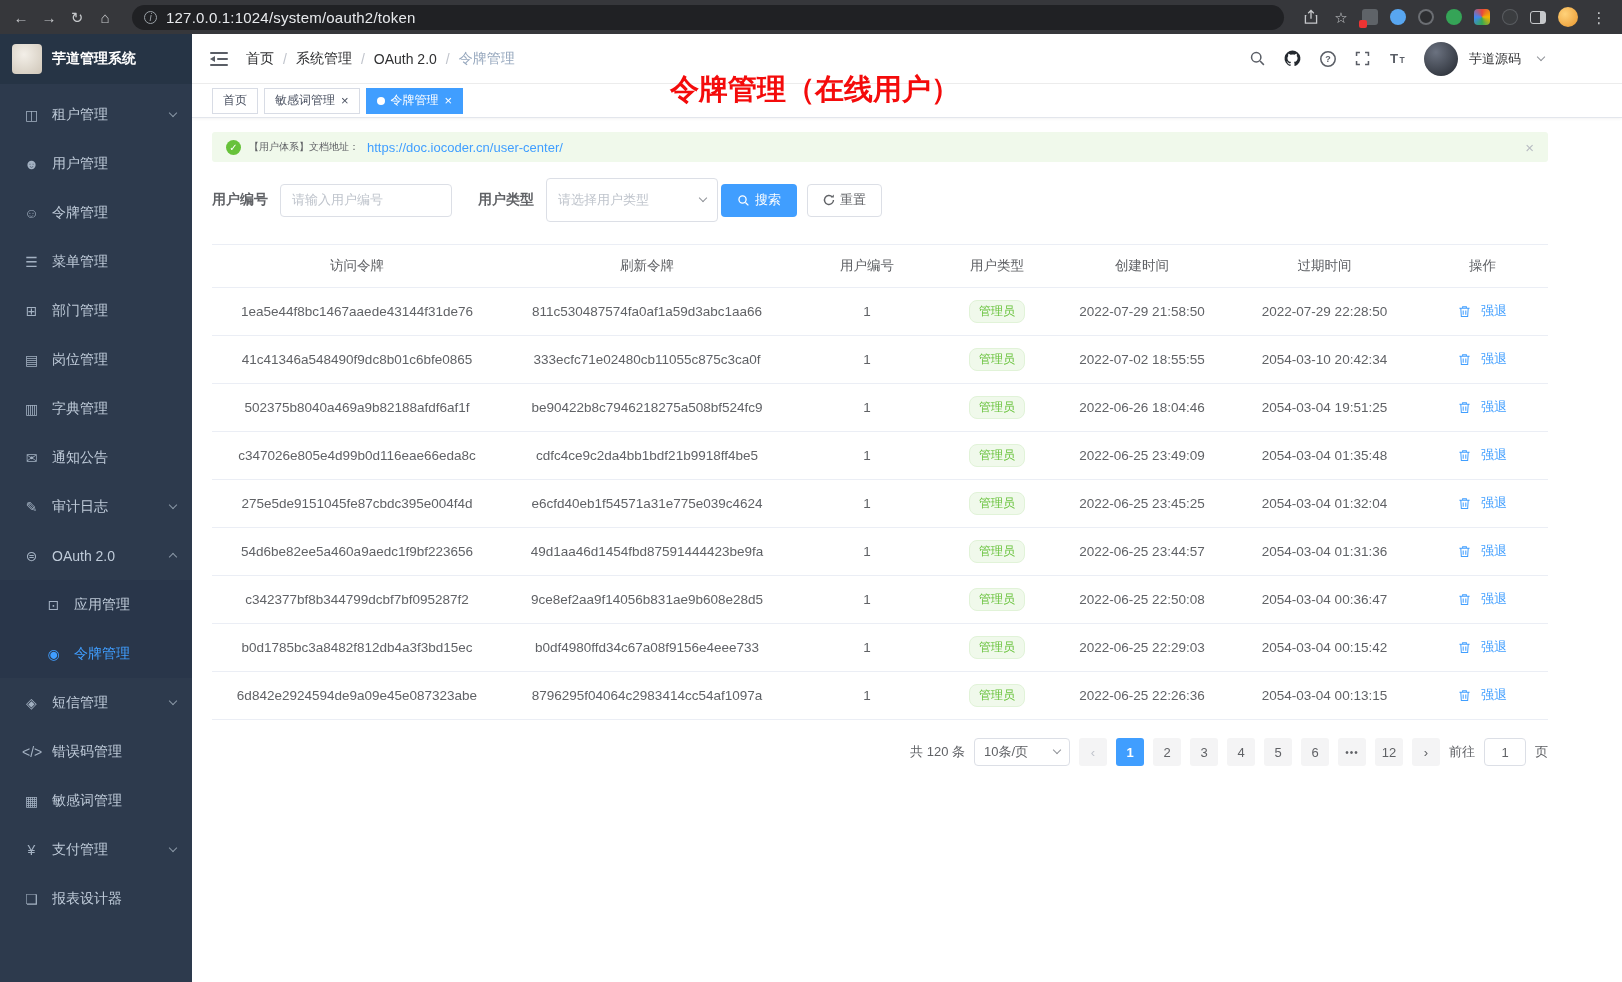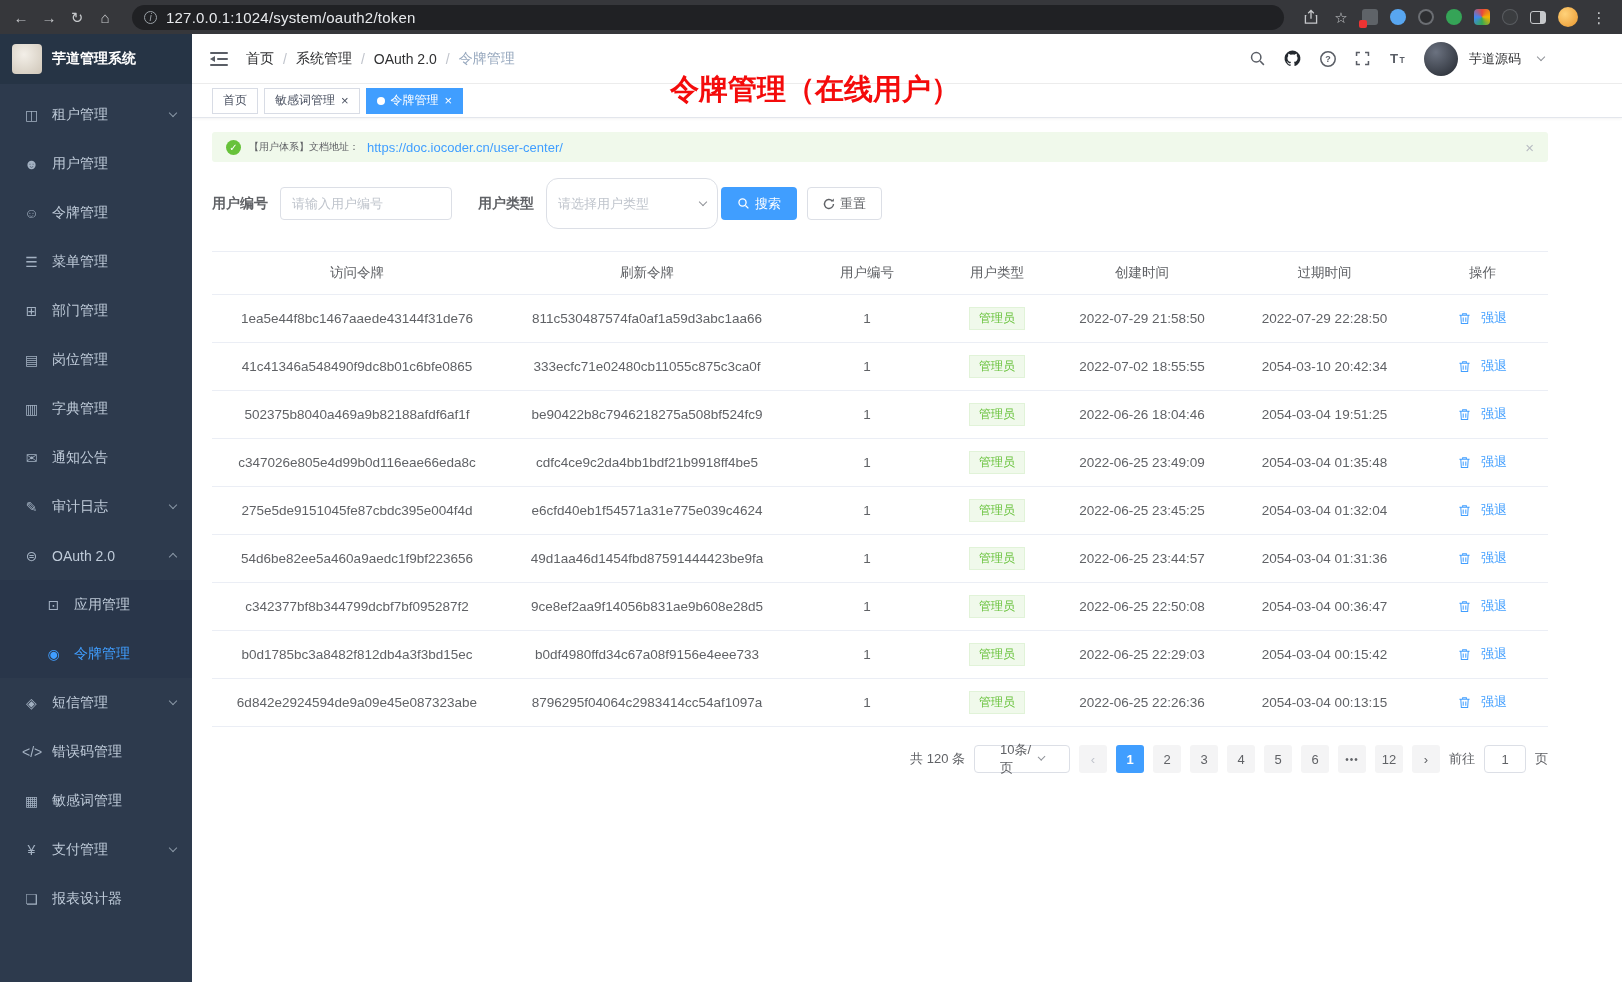--- a/index.html
+++ b/index.html
@@ -64,39 +64,39 @@
   .content{padding:14px 74px 0 20px}
   .alert{height:30px;background:#f0f9eb;border-radius:3px;display:flex;align-items:center;gap:8px;padding:0 14px}
   .alert-check{width:15px;height:15px;border-radius:50%;background:#67c23a;color:#fff;font-size:10px;display:inline-flex;align-items:center;justify-content:center;flex:0 0 auto}
   .alert-text{font-size:10px;color:#606266}
   .alert-link{font-size:13px;color:#409eff;cursor:pointer;text-decoration:none}
   .alert-close{margin-left:auto;color:#b8bcc2;font-size:15px;cursor:pointer}
 
   .filters{display:flex;align-items:center;margin-top:16px}
   .f-label{font-size:14px;font-weight:700;color:#606266;margin-right:12px;white-space:nowrap}
   .f-label.lbl2{margin-left:26px}
-  .f-input{width:172px;height:33px;border:1px solid #dcdfe6;border-radius:4px;padding:0 11px;font-size:13px;color:#606266;outline:none;font-family:Liberation Sans, sans-serif}
+  .f-input{width:172px;height:33px;border:1px solid #dcdfe6;border-radius:4px;padding:0 11px;font-size:13px;color:#606266;outline:none;font-family:Liberation Mono, monospace}
   .f-input::placeholder{color:#bfc4cc}
-  .f-select{width:172px;height:51px;border:1px solid #dcdfe6;border-radius:12px;padding:0 11px;font-size:13px;display:flex;align-items:center;justify-content:space-between;cursor:pointer;background:#fff}
+  .f-select{width:172px;height:44px;border:1px solid #dcdfe6;border-radius:4px;padding:0 11px;font-size:13px;display:flex;align-items:center;justify-content:space-between;cursor:pointer;background:#fff}
   .f-placeholder{color:#bfc4cc}
   .btn{height:33px;border-radius:4px;font-size:13px;display:inline-flex;align-items:center;gap:5px;padding:0 15px;cursor:pointer;border:1px solid transparent;font-family:inherit}
   .btn-primary{background:#409eff;color:#fff;margin-left:3px}
   .btn-plain{background:#fff;border-color:#dcdfe6;color:#606266;margin-left:10px}
 
   .table-wrap{margin-top:22px}
   table{width:100%;border-collapse:collapse;table-layout:fixed}
   thead tr{border-top:1px solid #ebeef5}
   th{height:43px;font-size:13.5px;color:#606266;font-weight:400;border-bottom:1px solid #ebeef5;text-align:center;white-space:nowrap}
   td{height:48px;font-size:13.5px;color:#606266;text-align:center;border-bottom:1px solid #ebeef5;overflow:hidden;white-space:nowrap}
-  .tag{display:inline-block;padding:3px 9px;font-size:12px;color:#67c23a;background:#f0f9eb;border:1px solid #e1f3d8;border-radius:0;line-height:1.3}
+  .tag{display:inline-block;padding:3px 9px;font-size:12px;color:#67c23a;background:#f0f9eb;border:1px solid #e1f3d8;border-radius:8px;line-height:1.3}
   .force-logout{color:#409eff;font-size:13px;display:inline-flex;align-items:center;gap:10px;cursor:pointer;text-decoration:none}
 
   .pagination{display:flex;align-items:center;justify-content:flex-end;gap:9px;margin-top:18px;font-size:13px;color:#606266}
   .pg-total{white-space:nowrap}
-  .pg-select{width:96px;height:28px;border:1px solid #dcdfe6;border-radius:4px;display:flex;align-items:center;justify-content:space-between;padding:0 25px;color:#606266;cursor:pointer;background:#fff}
+  .pg-select{width:96px;height:28px;border:1px solid #dcdfe6;border-radius:4px;display:flex;align-items:center;justify-content:space-between;padding:0 9px;color:#606266;cursor:pointer;background:#fff}
   .page-group{display:inline-flex;gap:9px}
   .page-btn{min-width:28px;height:28px;border:none;border-radius:3px;background:#f4f4f5;color:#606266;font-size:13px;cursor:pointer;font-family:inherit}
   .page-btn.active{background:#409eff;color:#fff;font-weight:700}
   .page-btn.dots{letter-spacing:1px;font-size:10px}
   .page-btn.prev{color:#c0c4cc}
   .jump-input{width:42px;height:28px;border:1px solid #dcdfe6;border-radius:4px;text-align:center;font-size:13px;color:#606266;outline:none;font-family:inherit}
 </style>
 </head>
 <body>
 

